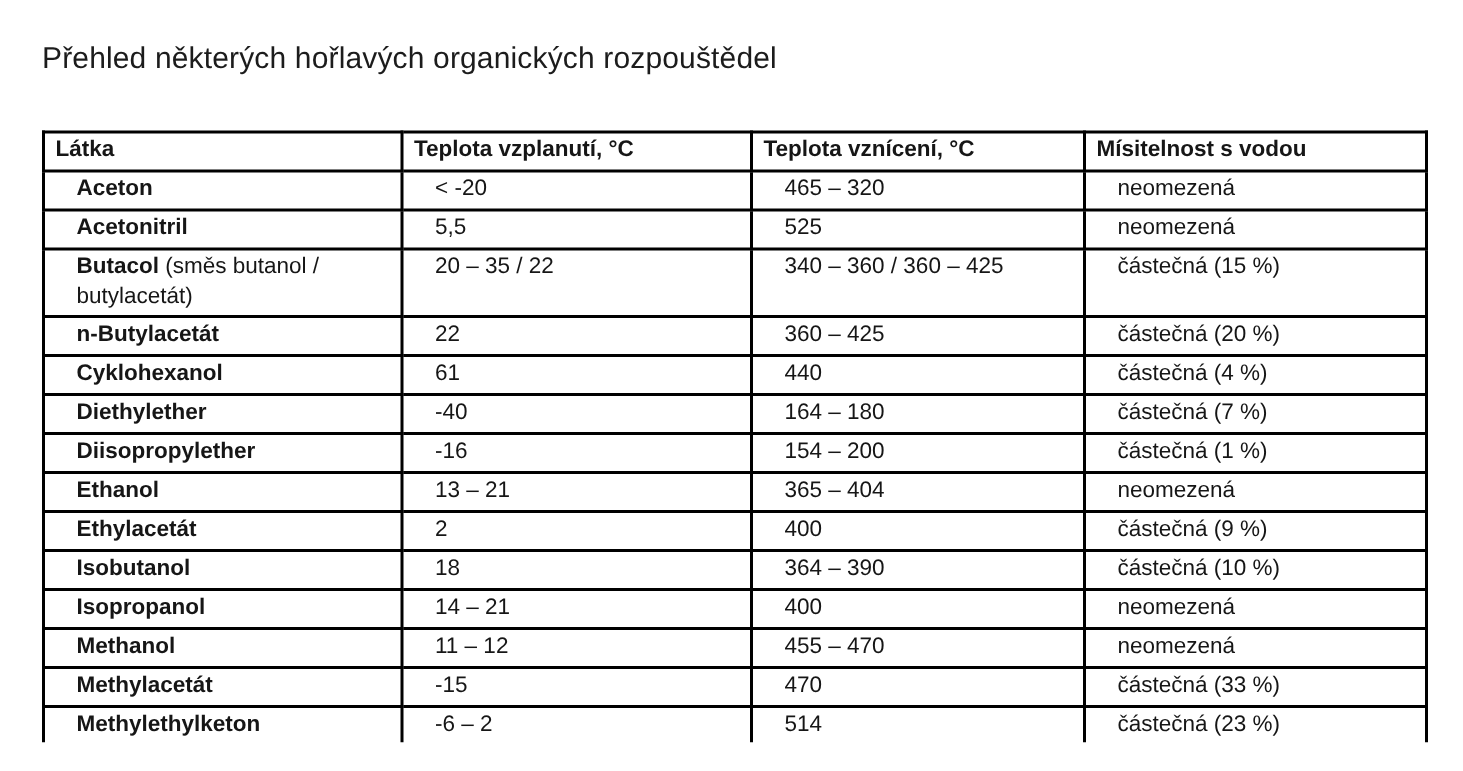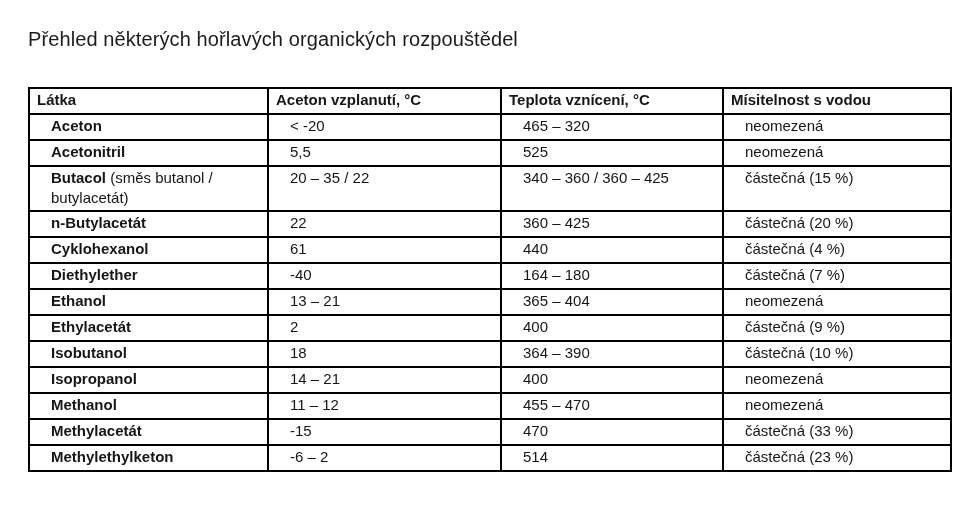--- a/index.html
+++ b/index.html
@@ -69,21 +69,21 @@
   <table class="solvents">
     <colgroup>
       <col style="width:239px">
       <col style="width:233px">
       <col style="width:222px">
       <col style="width:228px">
     </colgroup>
     <thead>
       <tr>
         <th>Látka</th>
-        <th>Aceton vzplanutí, °C</th>
+        <th>Teplota vzplanutí, °C</th>
         <th>Teplota vznícení, °C</th>
         <th>Mísitelnost s vodou</th>
       </tr>
     </thead>
     <tbody>
         <tr>
           <td class="substance"><span>Aceton</span></td>
           <td>&lt; -20</td>
           <td>465 – 320</td>
           <td>neomezená</td>
@@ -110,20 +110,26 @@
           <td class="substance"><span>Cyklohexanol</span></td>
           <td>61</td>
           <td>440</td>
           <td>částečná (4 %)</td>
         </tr>
         <tr>
           <td class="substance"><span>Diethylether</span></td>
           <td>-40</td>
           <td>164 – 180</td>
           <td>částečná (7 %)</td>
+        </tr>
+        <tr>
+          <td class="substance"><span>Diisopropylether</span></td>
+          <td>-16</td>
+          <td>154 – 200</td>
+          <td>částečná (1 %)</td>
         </tr>
         <tr>
           <td class="substance"><span>Ethanol</span></td>
           <td>13 – 21</td>
           <td>365 – 404</td>
           <td>neomezená</td>
         </tr>
         <tr>
           <td class="substance"><span>Ethylacetát</span></td>
           <td>2</td>

